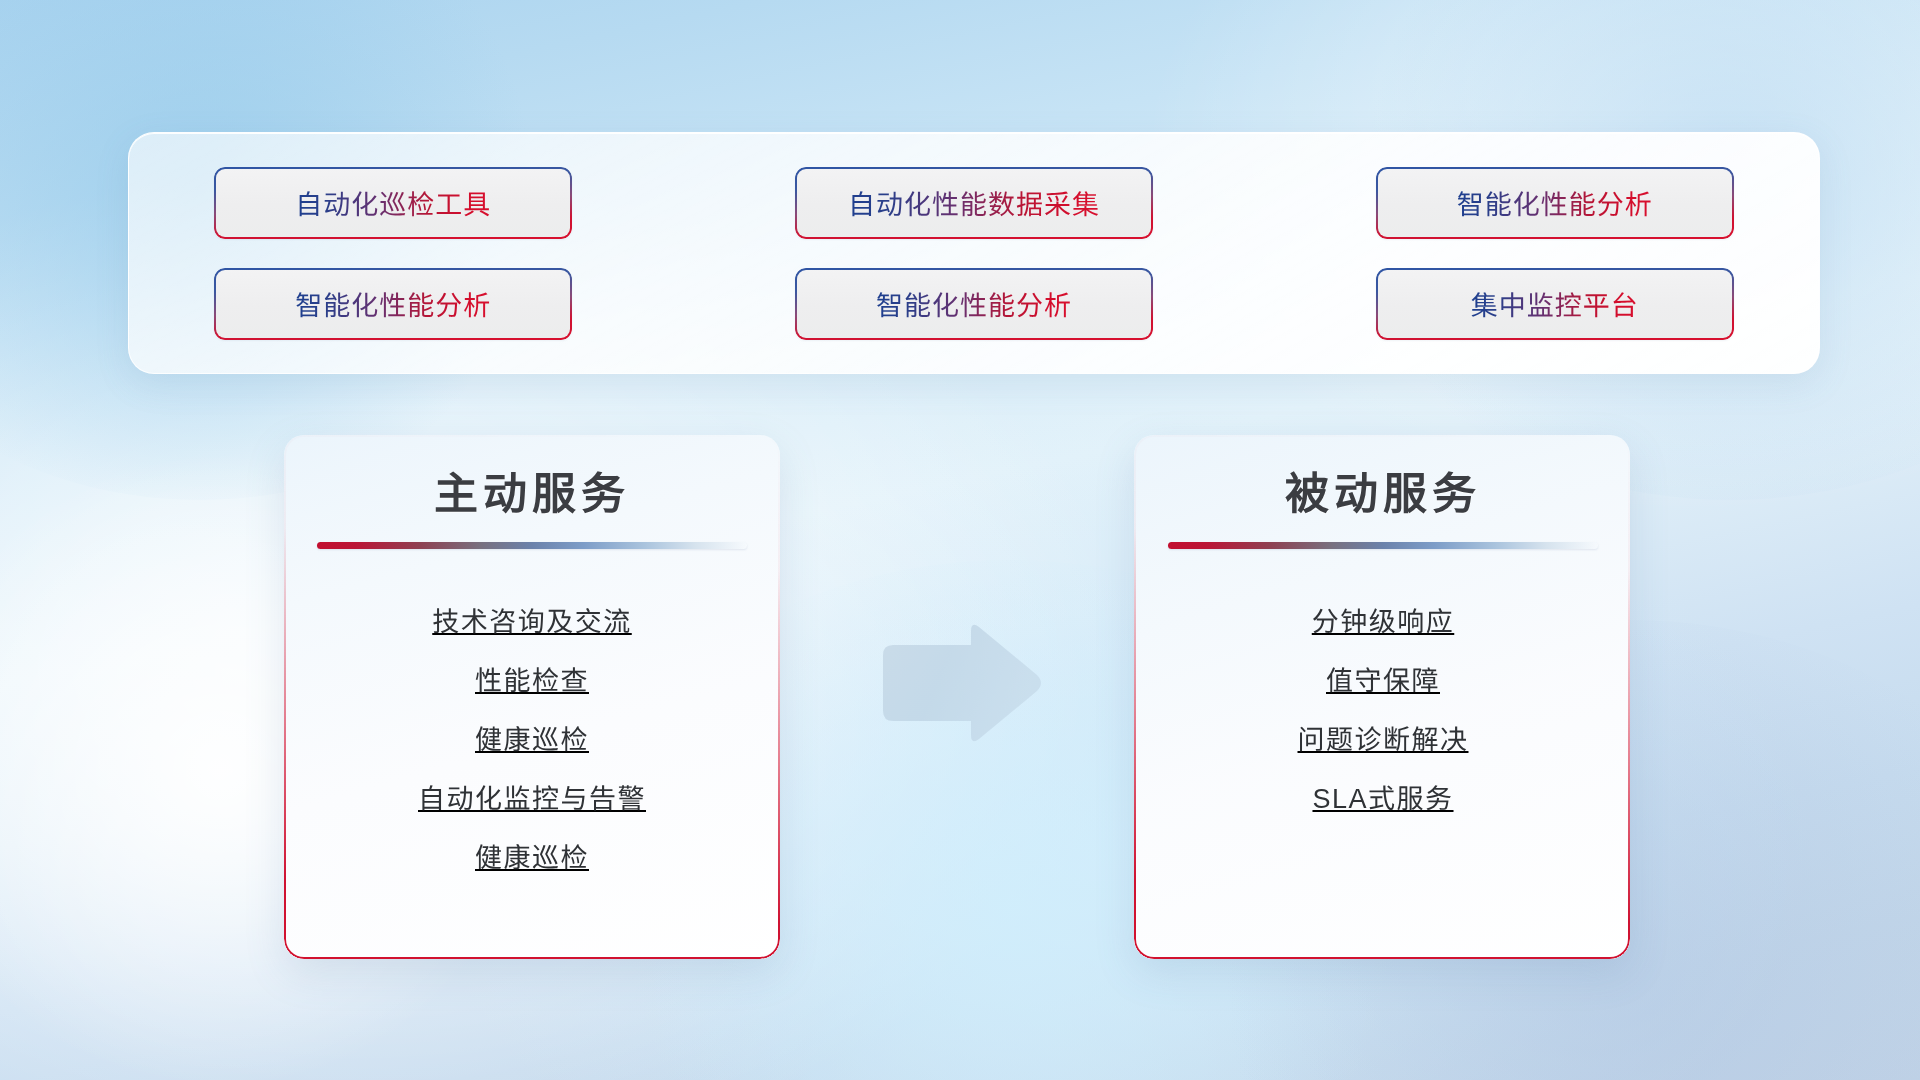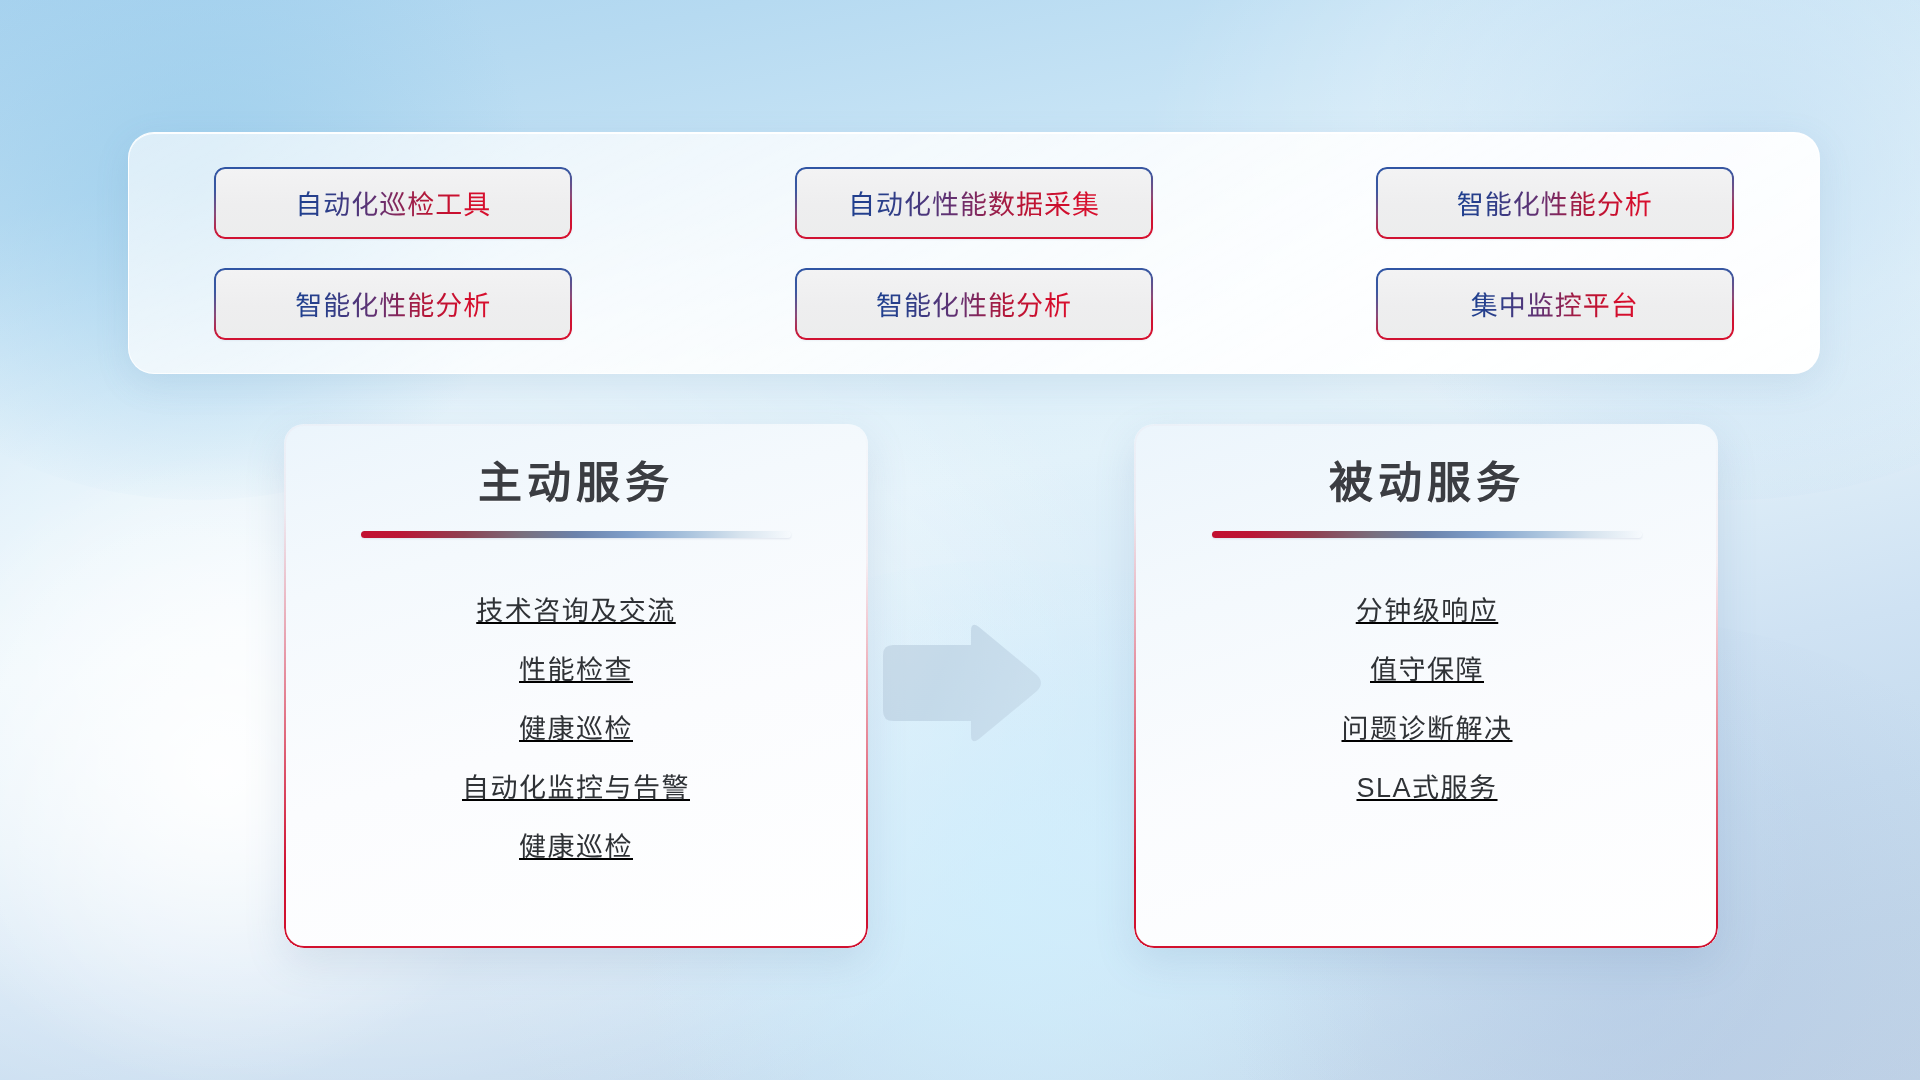--- a/index.html
+++ b/index.html
@@ -111,22 +111,22 @@
   #flow-arrow {
     position:absolute;
     left:875px; top:619px;
     width:172px; height:128px;
     opacity:0.62;
   }
 
   
   .service-card {
     position:absolute;
-    top:424px;
-    width:584px;
+    top:435px;
+    width:496px;
     height:524px;
     border-radius:20px;
     padding:34px 26px 26px;
     background:linear-gradient(163deg,
       rgba(236,245,252,0.96) 0%,
       rgba(244,249,253,0.97) 26%,
       rgba(251,252,254,0.985) 56%,
       rgba(255,255,255,0.995) 100%);
     box-shadow:0 14px 40px rgba(86,126,170,0.16);
     overflow:hidden;

